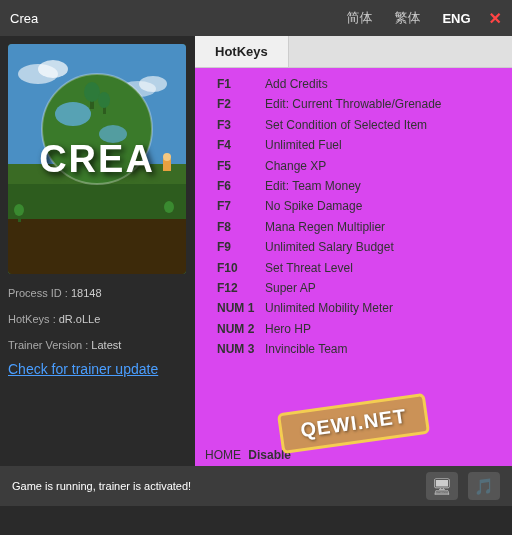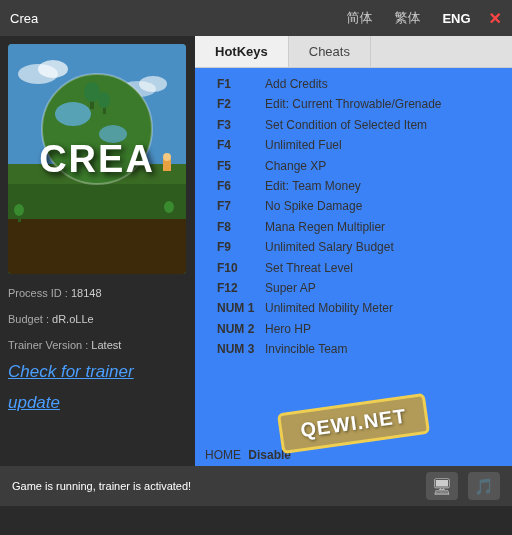--- a/index.html
+++ b/index.html
@@ -96,32 +96,31 @@
       margin-top: 10px;
       color: #cccccc;
       font-size: 11px;
       line-height: 1.8;
     }
     .game-info .label {
       color: #aaaaaa;
     }
     .trainer-link {
       color: #4a9eff;
-      font-size: 17px;
+      font-size: 14px;
       text-decoration: underline;
       cursor: pointer;
       display: block;
       margin-top: 2px;
-      font-style: italic;
     }
 
     
     .right-panel {
       flex: 1;
-      background: #3b82f6;
+      background: #d946ef;
       display: flex;
       flex-direction: column;
     }
     .tabs-bar {
       display: flex;
       background: #e0e0e0;
       border-bottom: 1px solid #cccccc;
     }
     .tab {
       padding: 8px 20px;
@@ -266,35 +265,34 @@
       </svg>
       <span class="game-title-overlay">CREA</span>
     </div>
 
     <div class="game-info">
       <div>
         <span class="label">Process ID :</span>
         <span>18148</span>
       </div>
       <div style="margin-top:6px;">
-        <span class="label">Budget :</span>
+        <span class="label">HotKeys :</span>
         <span>dR.oLLe</span>
       </div>
       <div style="margin-top:6px;">
         <span class="label">Trainer Version :</span>
         <span>Latest</span>
       </div>
       <a class="trainer-link">Check for trainer update</a>
     </div>
   </div>
 
   <div class="right-panel">
     <div class="tabs-bar">
       <div class="tab active">HotKeys</div>
-      <div class="tab">Cheats</div>
     </div>
 
     <div class="hotkeys-list">
 
     <div class="hotkey-item">
           <span class="hotkey-key">F1</span>
           <span class="hotkey-label">Add Credits</span>
         </div>
         <div class="hotkey-item">
           <span class="hotkey-key">F2</span>

